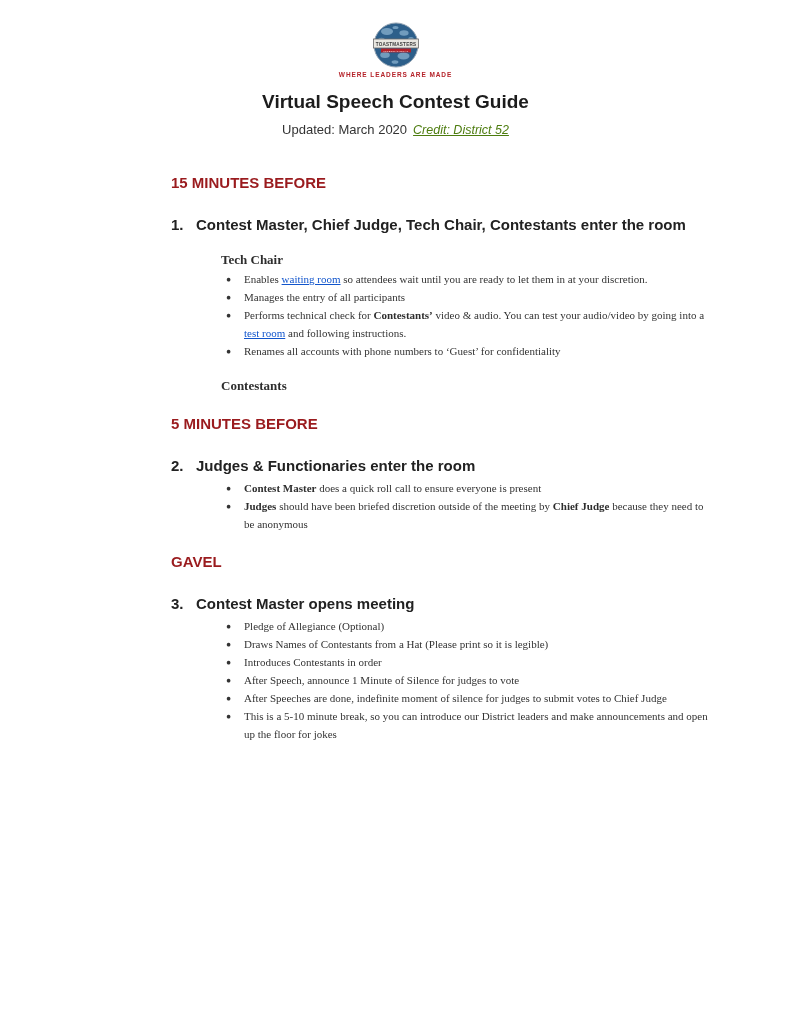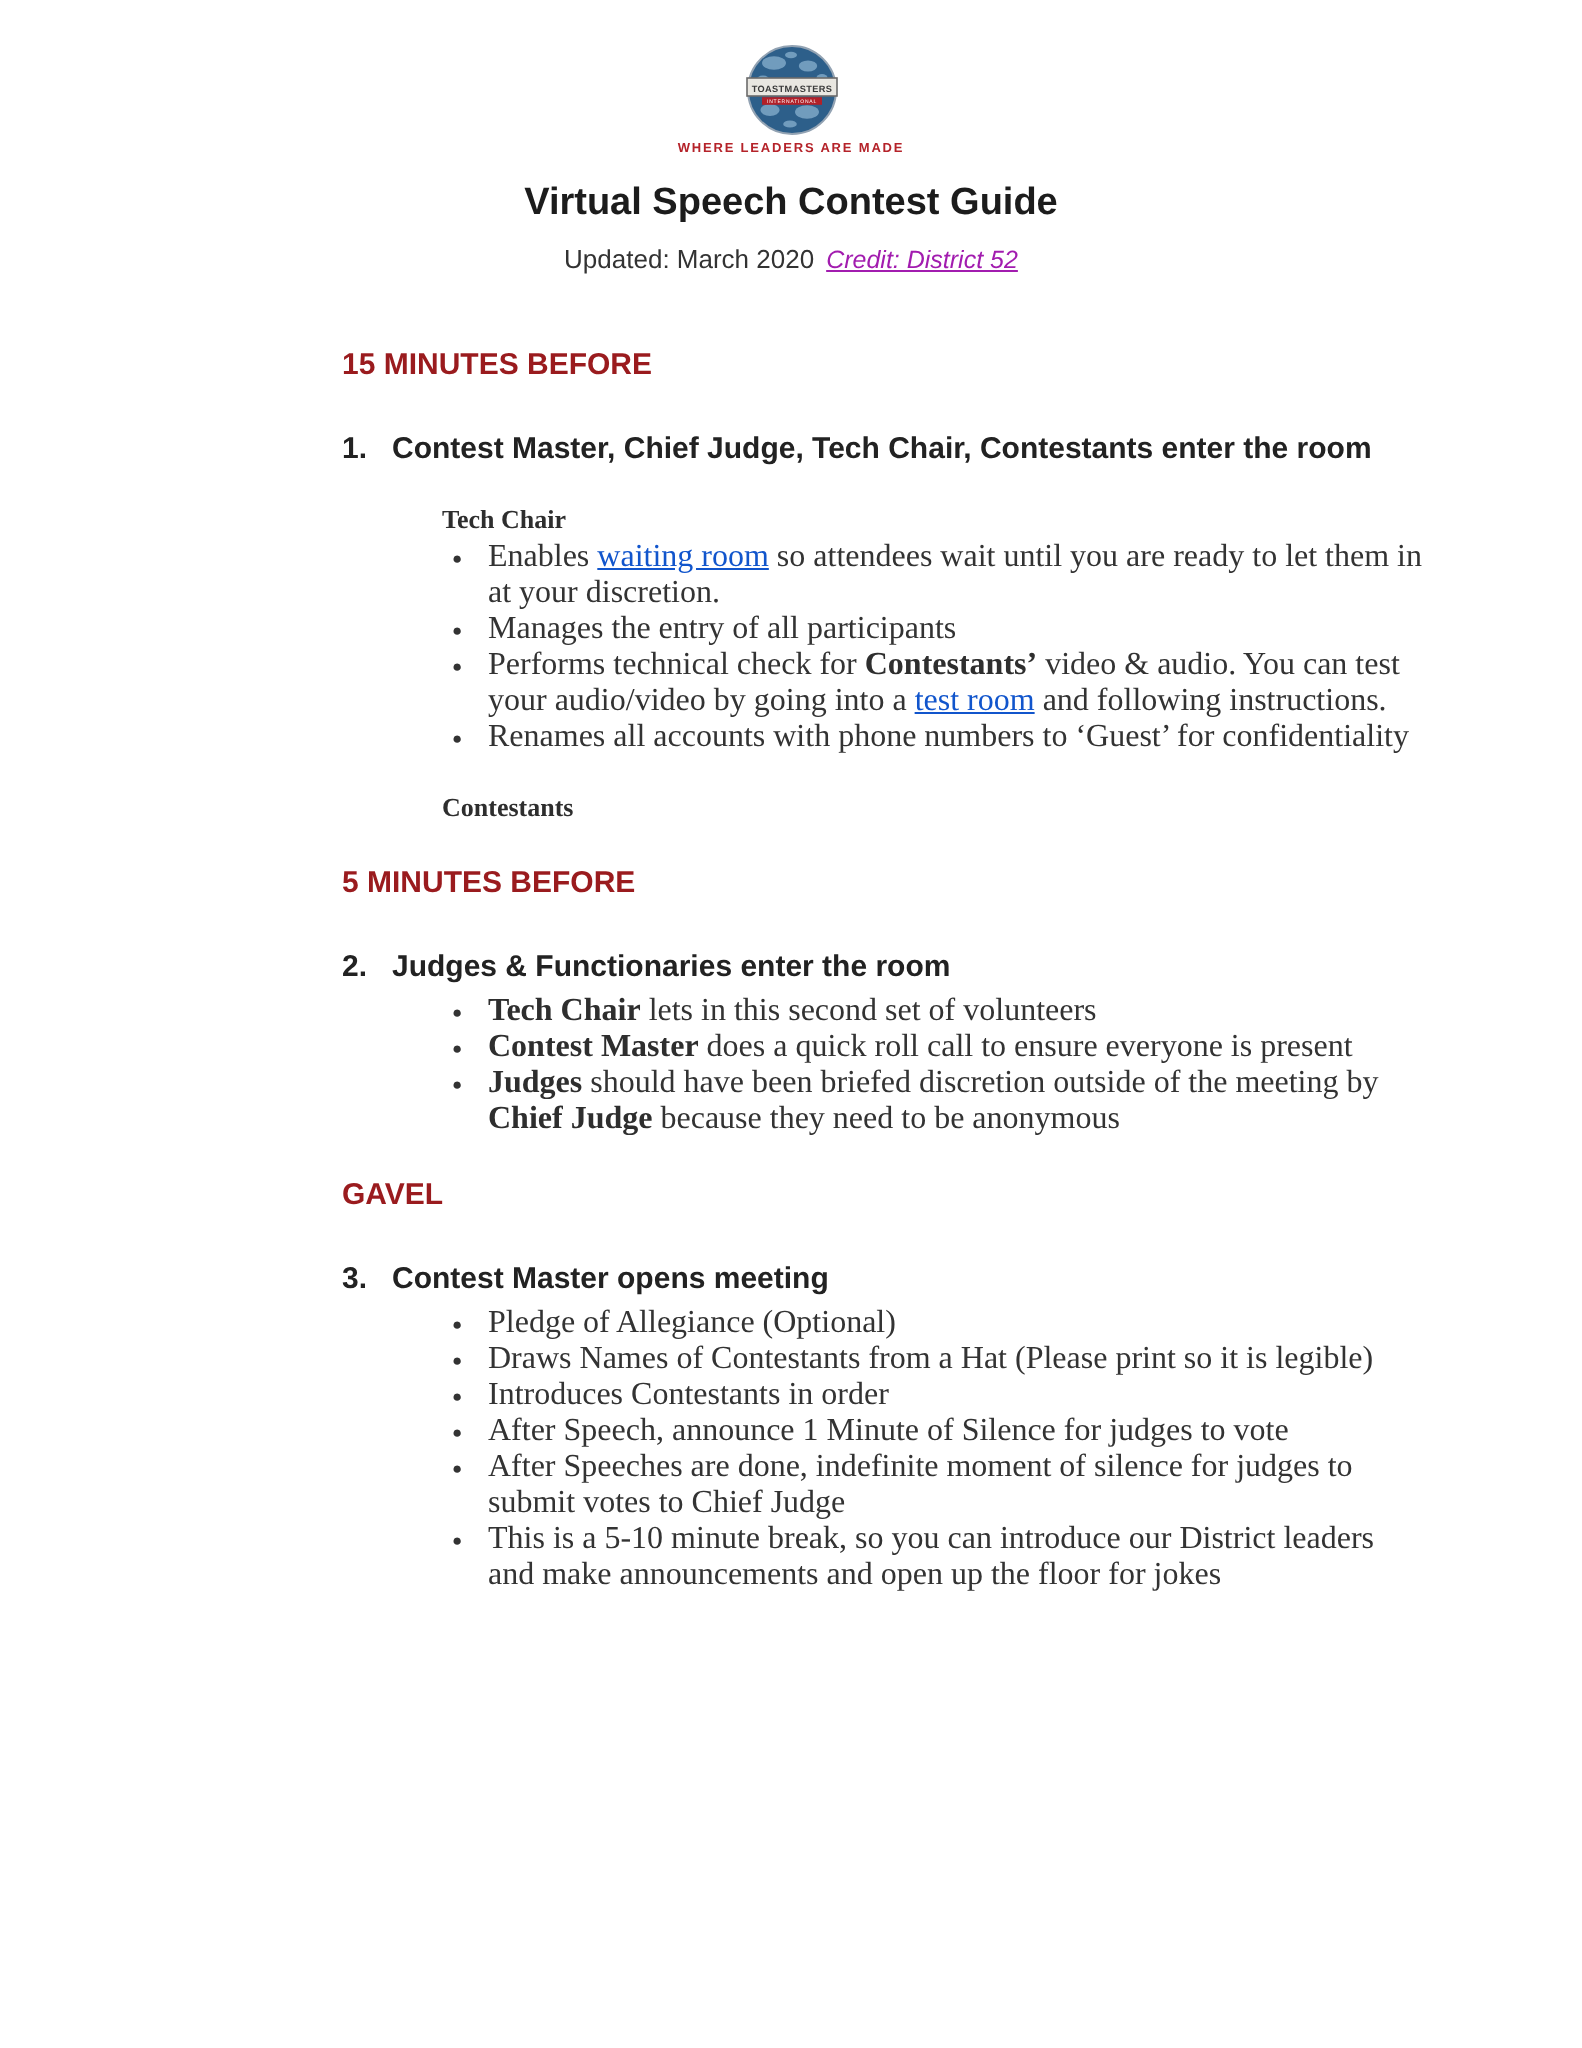--- a/index.html
+++ b/index.html
@@ -10,32 +10,32 @@
   
   .doc-header{text-align:center;padding-top:22px;}
   .logo svg{display:block;margin:0 auto;}
   .tagline{
     margin-top:3px;font-size:6.5px;font-weight:bold;color:#b5232a;
     letter-spacing:0.14em;
   }
   .title{font-size:19px;font-weight:bold;color:#1c1c1c;margin:13px 0 0 0;}
   .subtitle{margin-top:9px;font-size:13px;color:#333;}
   a{text-decoration:underline;cursor:pointer;}
-  .credit{color:#a21caf;font-style:italic;font-size:12.5px;margin-left:6px;}
+  .credit{color:#4d7c0f;font-style:italic;font-size:12.5px;margin-left:6px;}
   
   .content{padding-left:91px;}
   .time-heading{color:#9a1b1e;font-weight:bold;font-size:15px;line-height:18px;margin-top:20px;}
   .section:first-child .time-heading{margin-top:37px;}
   .num-heading{display:flex;margin-top:24px;font-weight:bold;font-size:15px;line-height:18px;color:#222;}
   .num{width:25px;flex-shrink:0;}
   .group{margin-left:50px;margin-top:17px;font-family:Liberation Serif, serif;}
   .group.no-sub{margin-top:4px;}
   .subheading{font-weight:bold;font-size:13px;line-height:18px;margin-bottom:1px;color:#2e2e2e;}
   .bullets{list-style:none;margin:0;padding:0 0 0 23px;}
-  .bullets li{position:relative;font-size:16px;line-height:18px;max-width:556px;color:#333;}
+  .bullets li{position:relative;font-size:11px;line-height:18px;max-width:556px;color:#333;}
   .bullets li::before{
     content:"\25CF";position:absolute;left:-18px;top:0;
     font-size:8.5px;line-height:18px;color:#333;
   }
   .seg-bold{font-weight:bold;color:#2e2e2e;}
   .seg-link{color:#1155cc;}
 </style>
 </head>
 <body>
 
@@ -91,21 +91,20 @@
         </div>
       </section>
       <section class="section">
         <div class="time-heading">5 MINUTES BEFORE</div>
         <div class="num-heading">
           <span class="num">2.</span>
           <span class="heading-text">Judges &amp; Functionaries enter the room</span>
         </div>
         <div class="group no-sub">
           <ul class="bullets">
-            <li><span class="seg-bold">Tech Chair</span><span class="seg-n"> lets in this second set of volunteers</span></li>
             <li><span class="seg-bold">Contest Master</span><span class="seg-n"> does a quick roll call to ensure everyone is present</span></li>
             <li><span class="seg-bold">Judges</span><span class="seg-n"> should have been briefed discretion outside of the meeting by </span><span class="seg-bold">Chief Judge</span><span class="seg-n"> because they need to be anonymous</span></li>
           </ul>
         </div>
       </section>
       <section class="section">
         <div class="time-heading">GAVEL</div>
         <div class="num-heading">
           <span class="num">3.</span>
           <span class="heading-text">Contest Master opens meeting</span>

